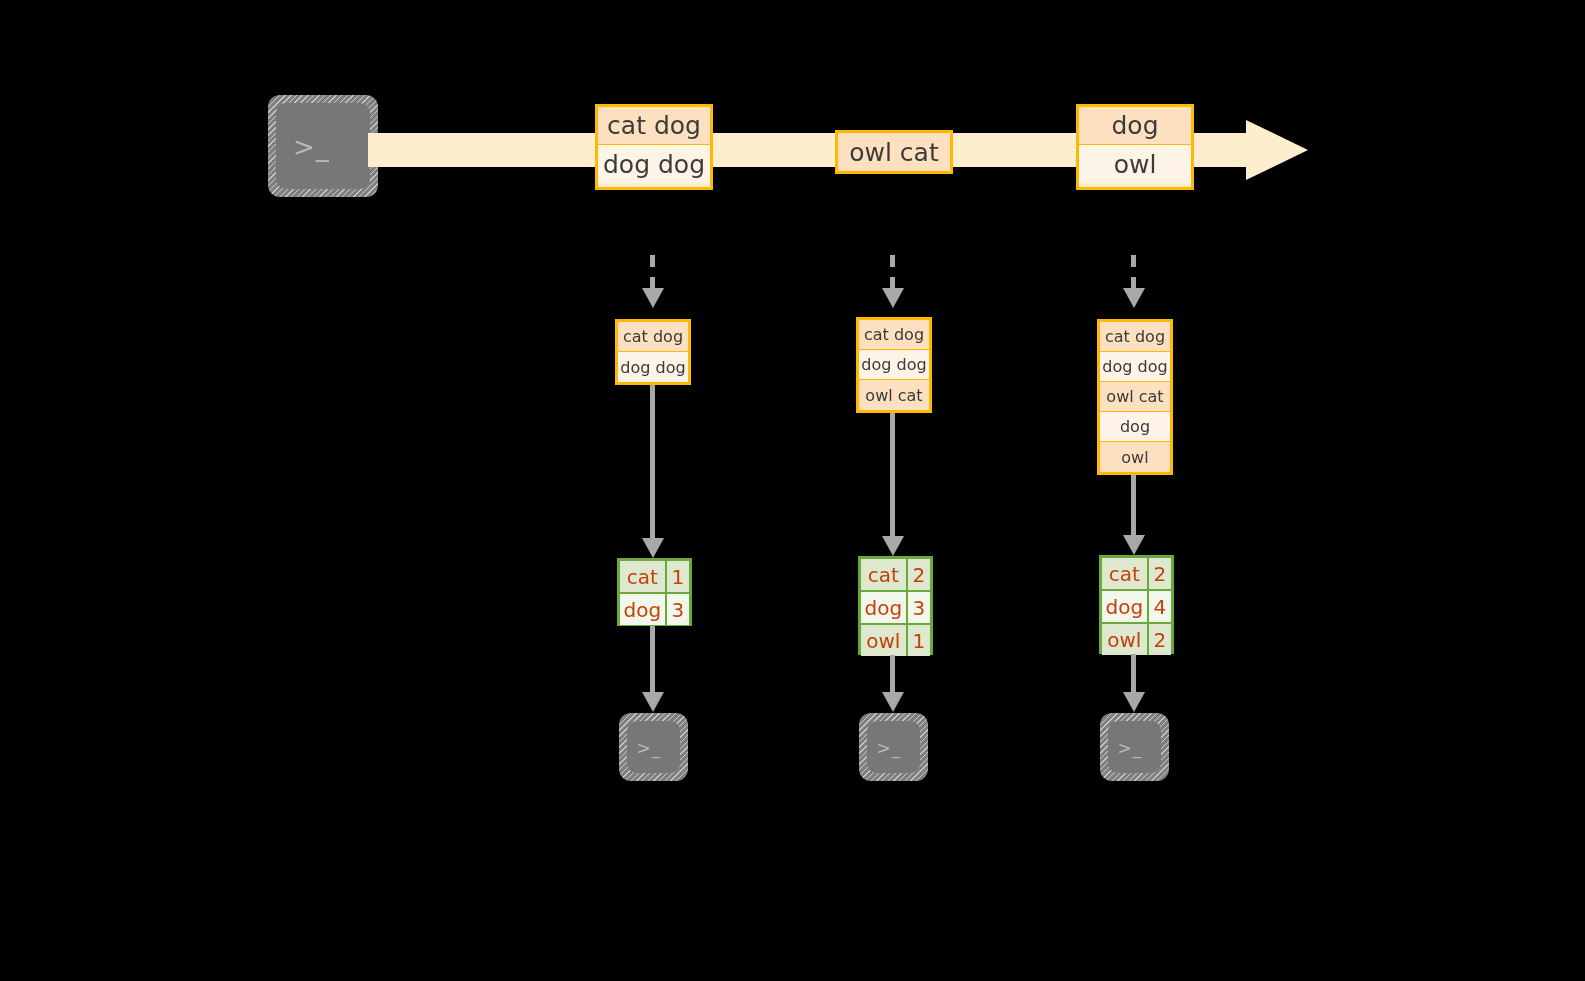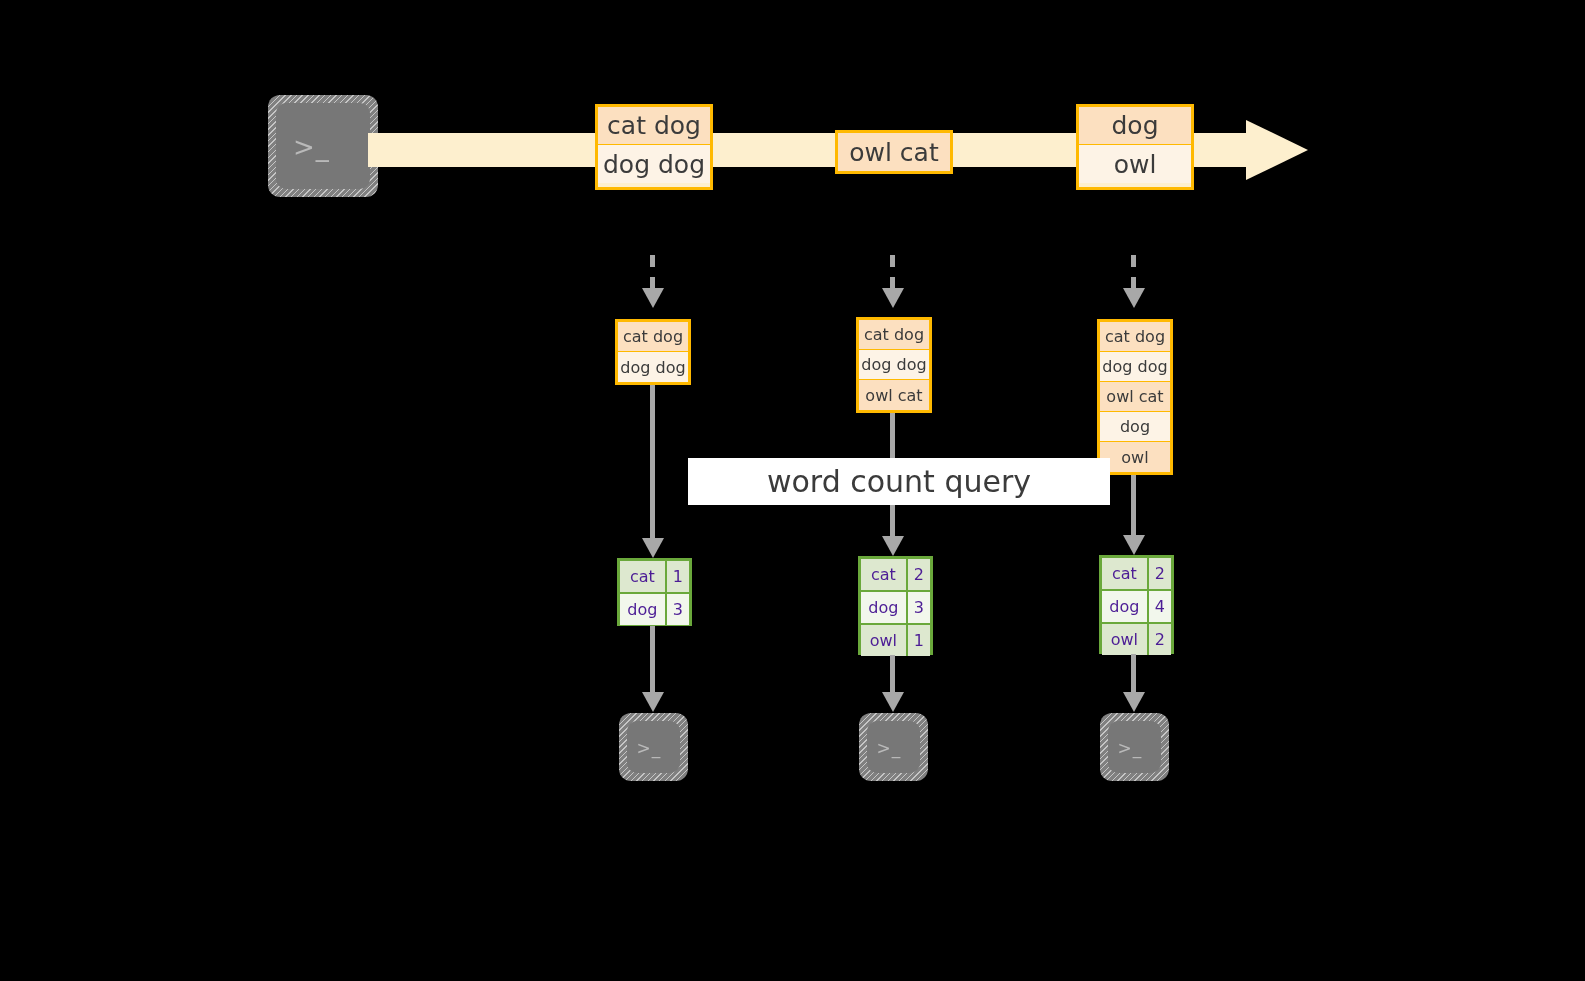--- a/index.html
+++ b/index.html
@@ -102,22 +102,22 @@
     display: flex;
     height: 31px;
     border-bottom: 2px solid #6aa83b;
   }
   .kv .row:last-child { border-bottom: none; }
   .kv .k, .kv .v {
     box-sizing: border-box;
     display: flex;
     align-items: center;
     justify-content: center;
-    color: #4c1d95;
-    font-size: 16px;
+    color: #c2410c;
+    font-size: 20px;
   }
   .kv .k { width: 48px; border-right: 2px solid #6aa83b; }
   .kv .v { width: 23px; }
   .kv .row.odd  .k { background: #dde8cf; }
   .kv .row.odd  .v { background: #dde8cf; }
   .kv .row.even .k { background: #f2f7ec; }
   .kv .row.even .v { background: #f2f7ec; }
 
   
   .conn-line {
@@ -282,15 +282,14 @@
 
   <div class="conn-line" style="left:1131px; top:654px; height:41px;"></div>
   <div class="conn-head" style="left:1123px; top:692px;"></div>
 
   <div class="terminal small" style="left:1100px; top:713px; width:69px; height:68px;">
     <div class="inner">
       <div class="prompt">&gt;_</div>
     </div>
   </div>
 
-  <div class="query-label">word count query</div>
 
 </div>
 
 </body></html>

